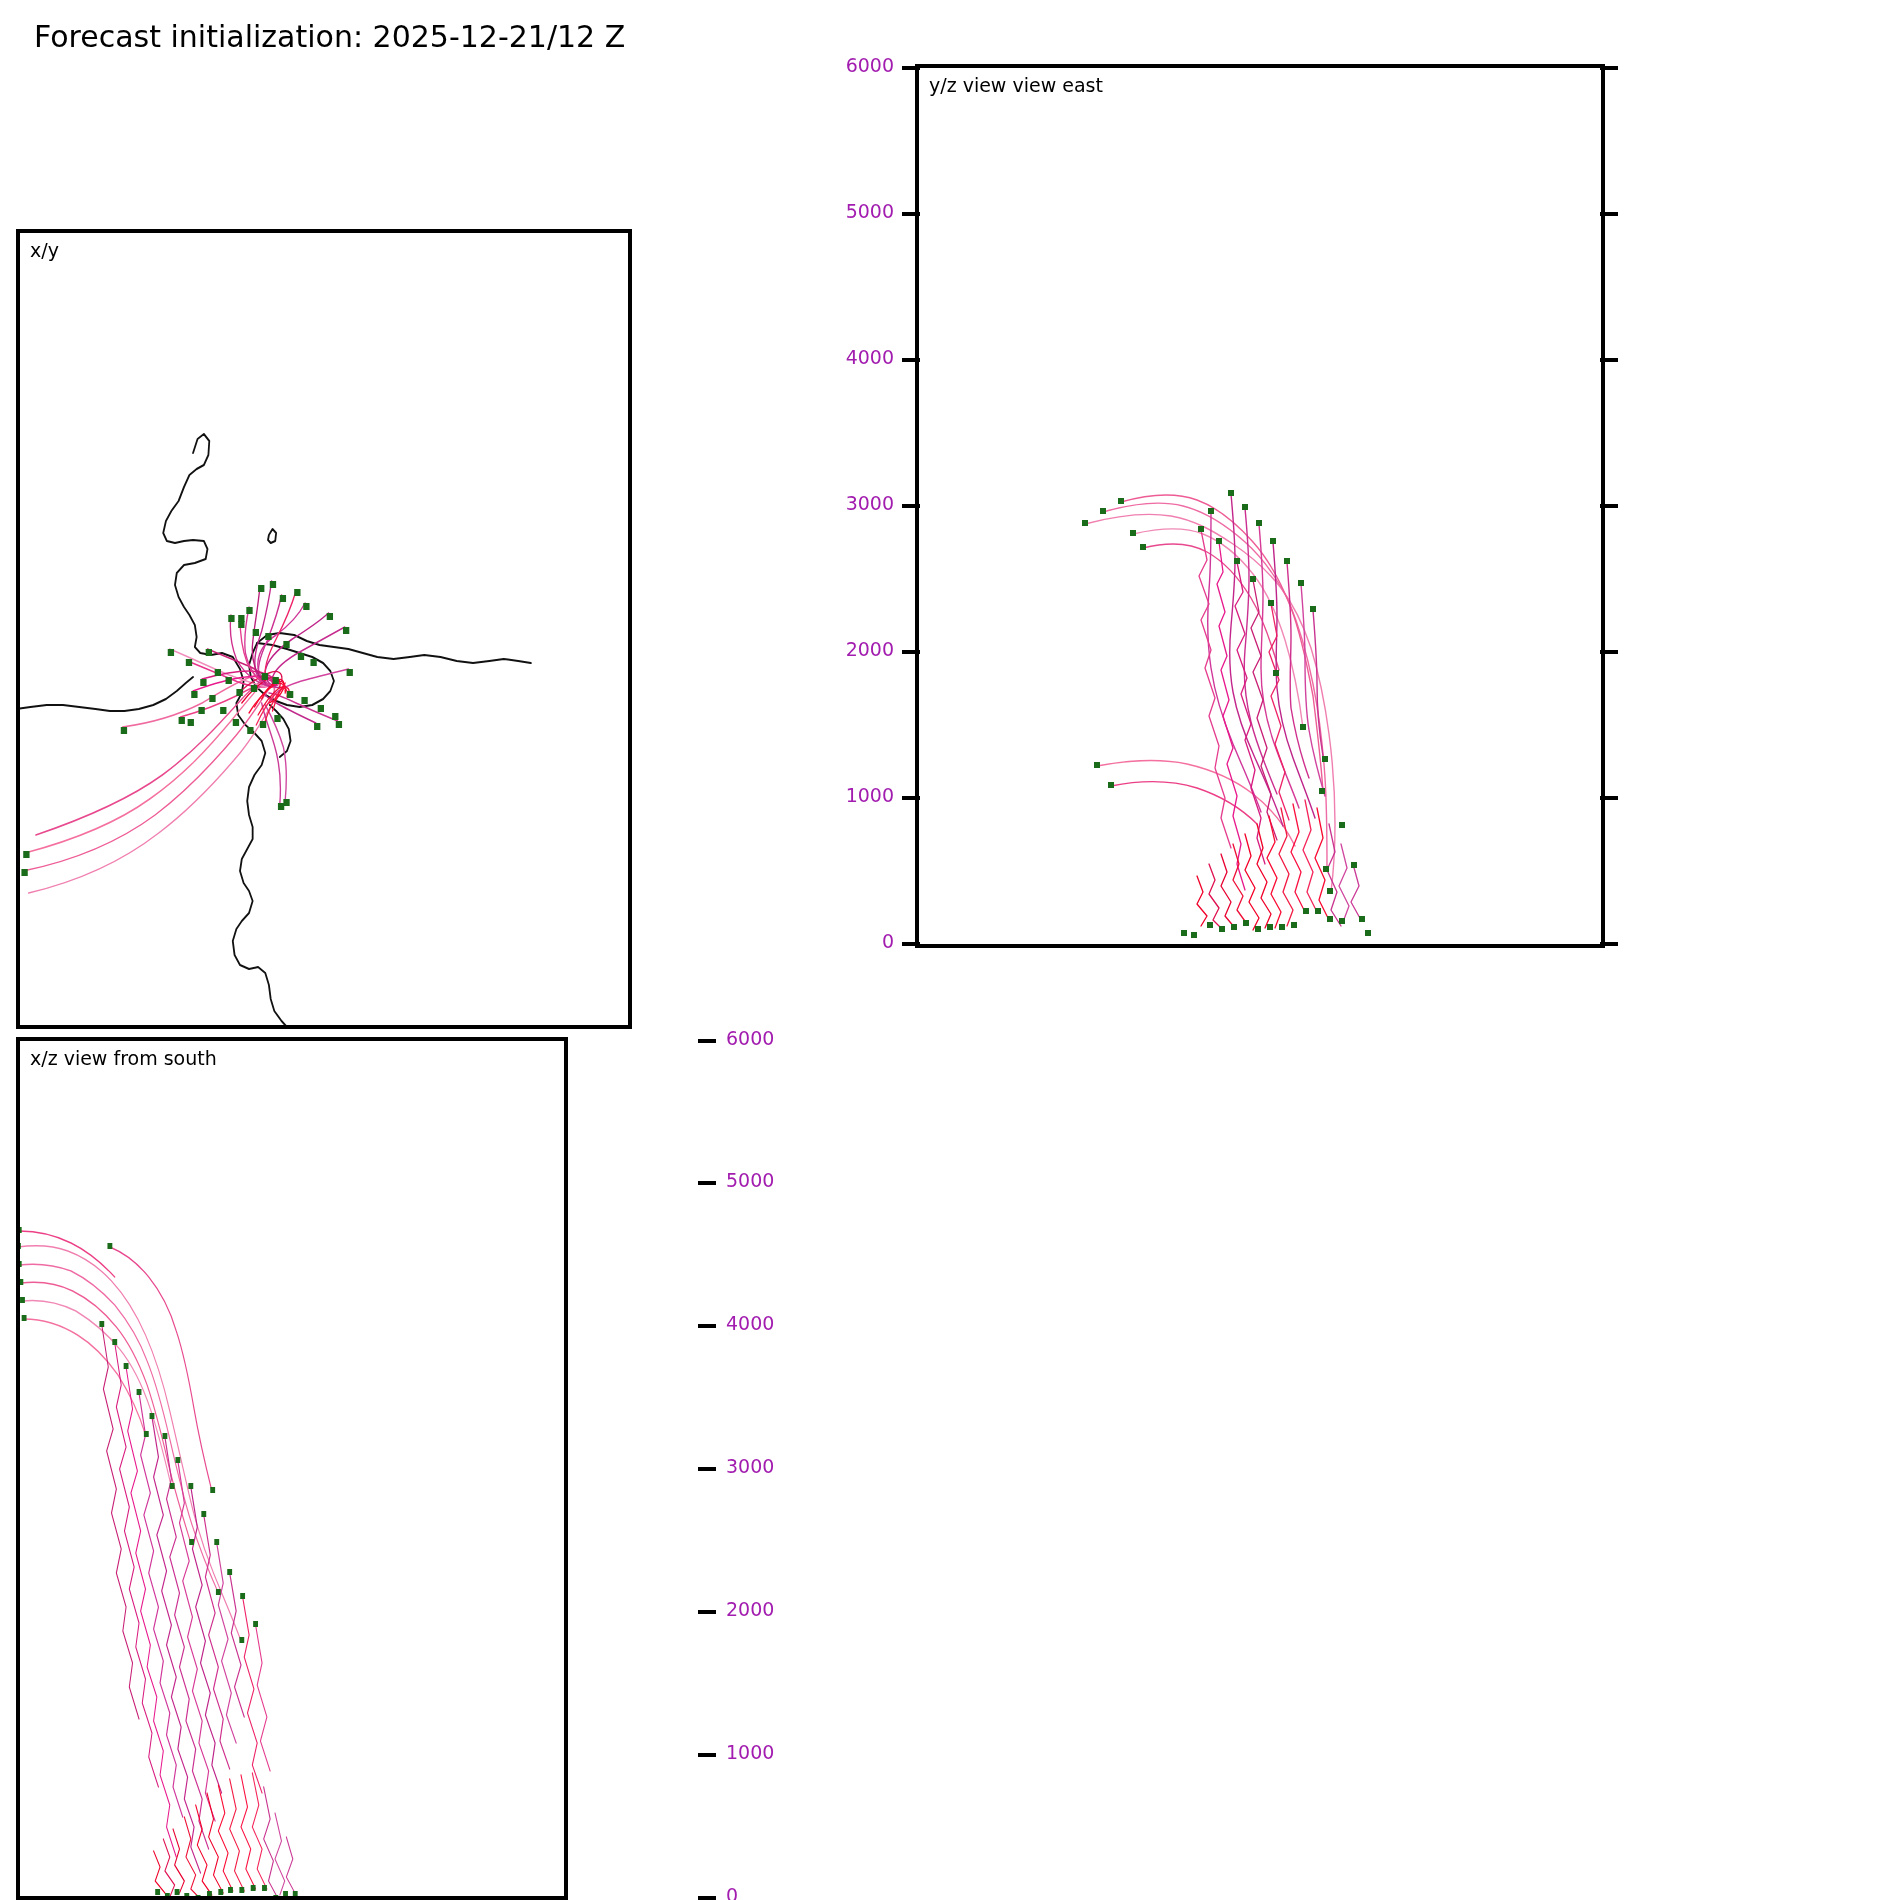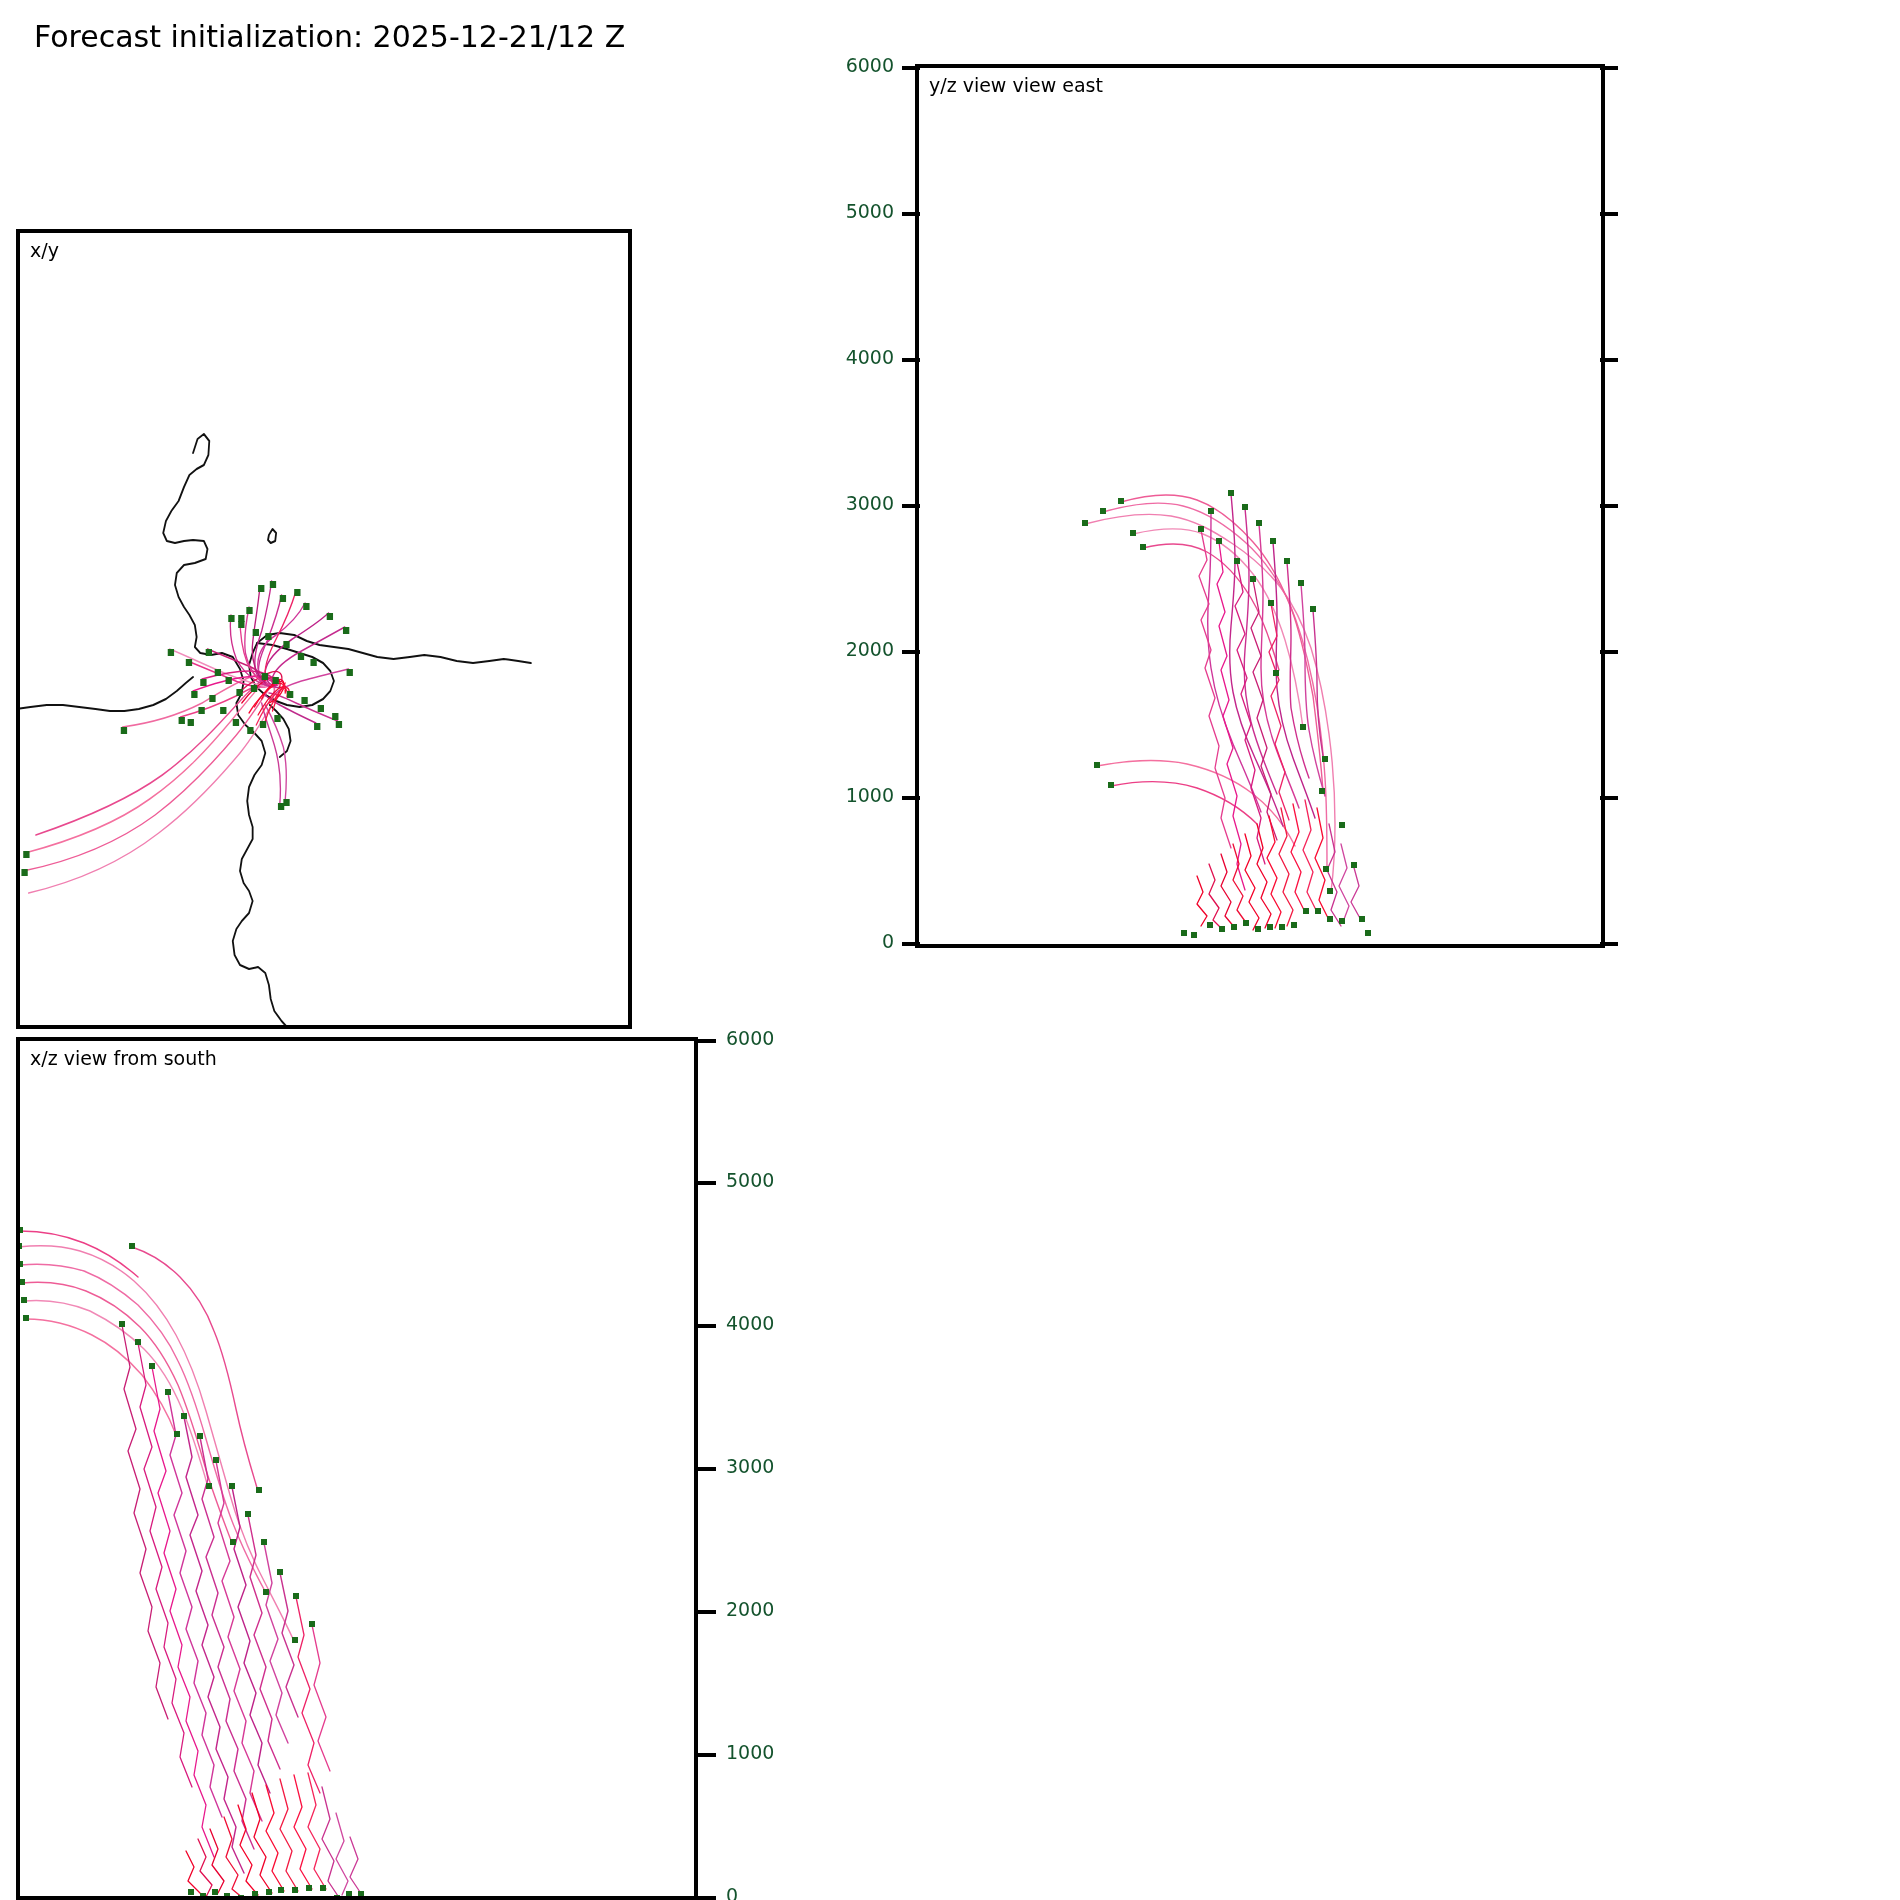--- a/index.html
+++ b/index.html
@@ -29,27 +29,27 @@
   }
   .panel-label{
     position:absolute;left:14px;top:10px;
     font-size:19px;line-height:22px;color:#000;white-space:nowrap;z-index:6;
   }
   .plotsvg{position:absolute;left:0;top:0;width:100%;height:100%;display:block;}
 
   
   #panel-xy{left:16px;top:229px;width:616px;height:800px;}
   #panel-yz{left:915px;top:64px;width:690px;height:884px;}
-  #panel-xz{left:16px;top:1037px;width:682px;height:863px;}
+  #panel-xz{left:16px;top:1037px;width:552px;height:863px;}
 
   
   .axis{position:absolute;z-index:7;}
   .axis .tick{position:absolute;background:#000;height:4px;width:18px;}
   .axis .ticklabel{
-    position:absolute;font-size:19px;line-height:19px;color:#14532d;white-space:nowrap;
+    position:absolute;font-size:19px;line-height:19px;color:#a21caf;white-space:nowrap;
   }
   
   #axis-yz{left:830px;top:64px;width:90px;height:884px;}
   #axis-yz .tick{right:0;}
   #axis-yz .ticklabel{right:26px;text-align:right;}
   
   #axis-yz-right{left:1600px;top:64px;width:24px;height:884px;}
   #axis-yz-right .tick{left:0;}
 
   

